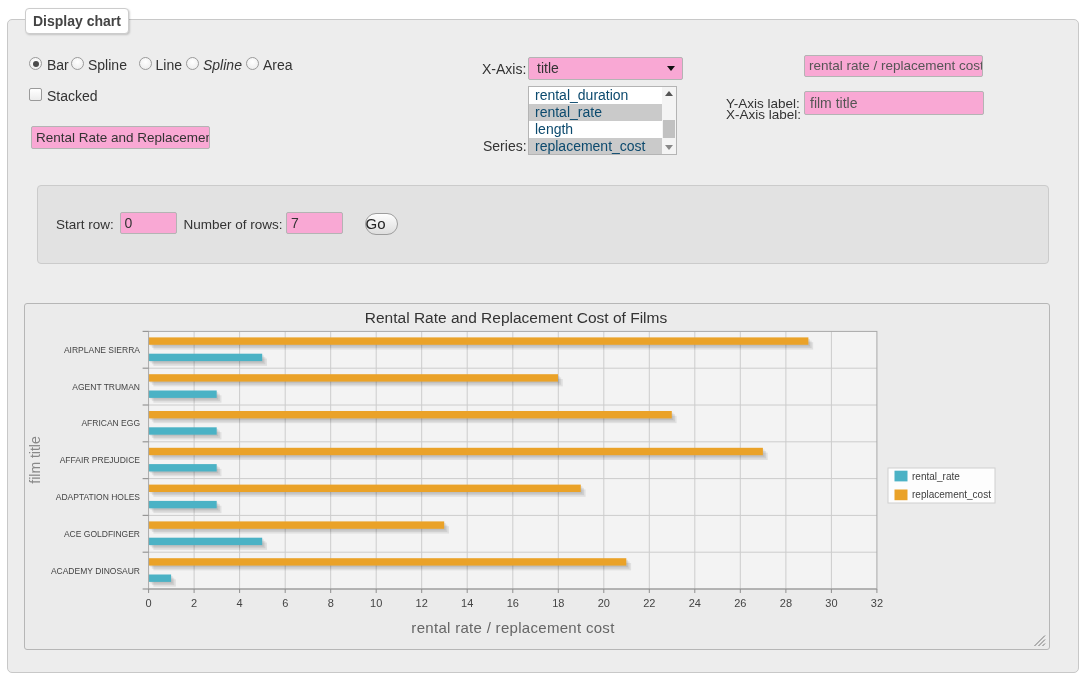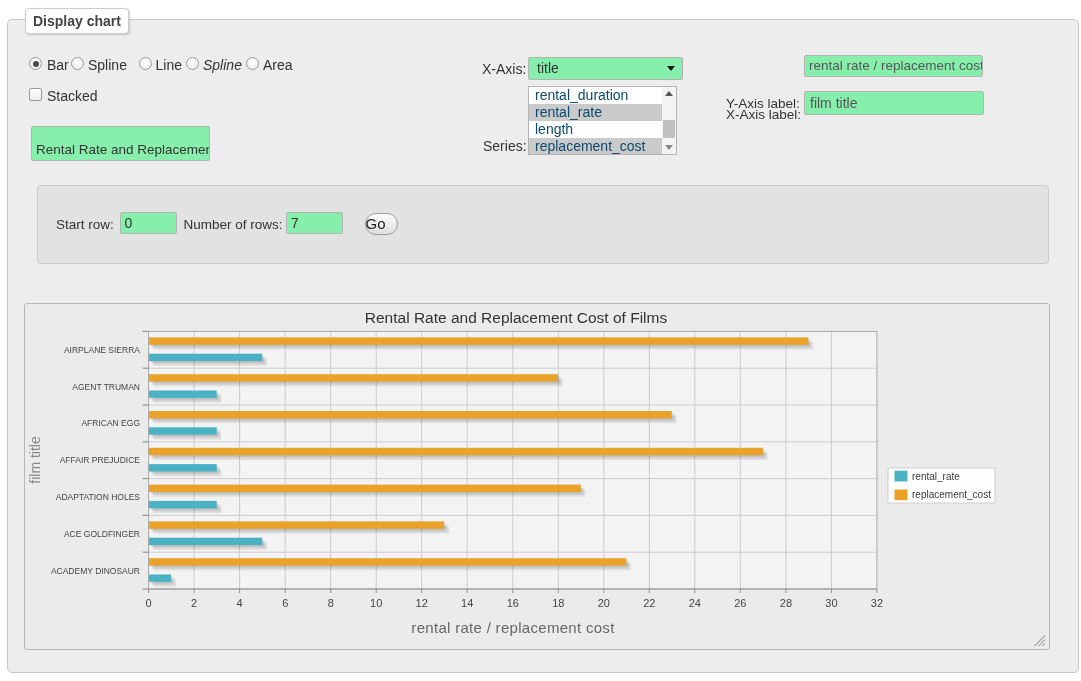--- a/index.html
+++ b/index.html
@@ -1,19 +1,19 @@
 <!DOCTYPE html>
 <html><head><meta charset="utf-8"><title>Display chart</title>
 <style>
   * { margin:0; padding:0; box-sizing:content-box; }
   html,body { width:1081px; height:681px; background:#fff;
     font-family:"Liberation Sans",sans-serif; position:relative; overflow:hidden; }
   .abs { position:absolute; }
   .lbl { position:absolute; font-size:14px; color:#333; white-space:nowrap; }
-  .inp { position:absolute; background:#86efac; border:1px solid #b4b4b4; border-radius:2px;
+  .inp { position:absolute; background:#f9a8d4; border:1px solid #b4b4b4; border-radius:2px;
      font-size:14px; color:#555; white-space:nowrap; overflow:hidden; }
   .radio { position:absolute; width:11px; height:11px; border:1px solid #9a9a9a; border-radius:50%;
      background:radial-gradient(circle at 50% 35%, #ffffff 0%, #ededed 80%, #dcdcdc 100%); }
   .radio.on::after { content:""; position:absolute; left:2.5px; top:2.5px; width:6px; height:6px;
      border-radius:50%; background:#4a4a4a; }
 </style></head>
 <body>
 
   <div class="abs" style="left:7px; top:19px; width:1070px; height:652px; background:#ededed;
        border:1px solid #c8c8c8; border-radius:5px;"></div>
@@ -31,21 +31,21 @@
   <span class="radio" style="left:186px; top:57px;"></span>
   <span class="lbl" style="left:203px; top:56.5px;font-style:italic;">Spline</span>
   <span class="radio" style="left:245.5px; top:57px;"></span>
   <span class="lbl" style="left:263px; top:56.5px;">Area</span>
 
   <span class="abs" style="left:29px; top:88px; width:11px; height:11px; border:1px solid #9a9a9a;
        border-radius:2px; background:linear-gradient(#fff,#ececec);"></span>
   <span class="lbl" style="left:47px; top:88px;">Stacked</span>
 
   <div class="inp" style="left:31px; top:126px; width:171px; height:21px; line-height:21px;
-       padding:12px 2px 0 4px; color:#333; font-size:13.5px;">Rental Rate and Replacemen</div>
+       padding:0 2px 0 4px; color:#333; font-size:13.5px;">Rental Rate and Replacemen</div>
 
   <span class="lbl" style="left:482px; top:61px;">X-Axis:</span>
   <div class="inp" style="left:528px; top:56.5px; width:145px; height:21px; line-height:21px;
        padding:0 0 0 8px; color:#333; border-radius:2px;">title
     <span style="position:absolute; right:7px; top:8px; width:0; height:0; border-left:4px solid transparent; border-right:4px solid transparent; border-top:5px solid #111;"></span>
   </div>
 
   <div class="abs" style="left:528px; top:85.5px; width:147px; height:67px; background:#fff;
        border:1px solid #b4b4b4; overflow:hidden; font-size:14px; color:#0c4a6e;">
     <div style="height:17px; line-height:17px; padding-left:6px;">rental_duration</div>

